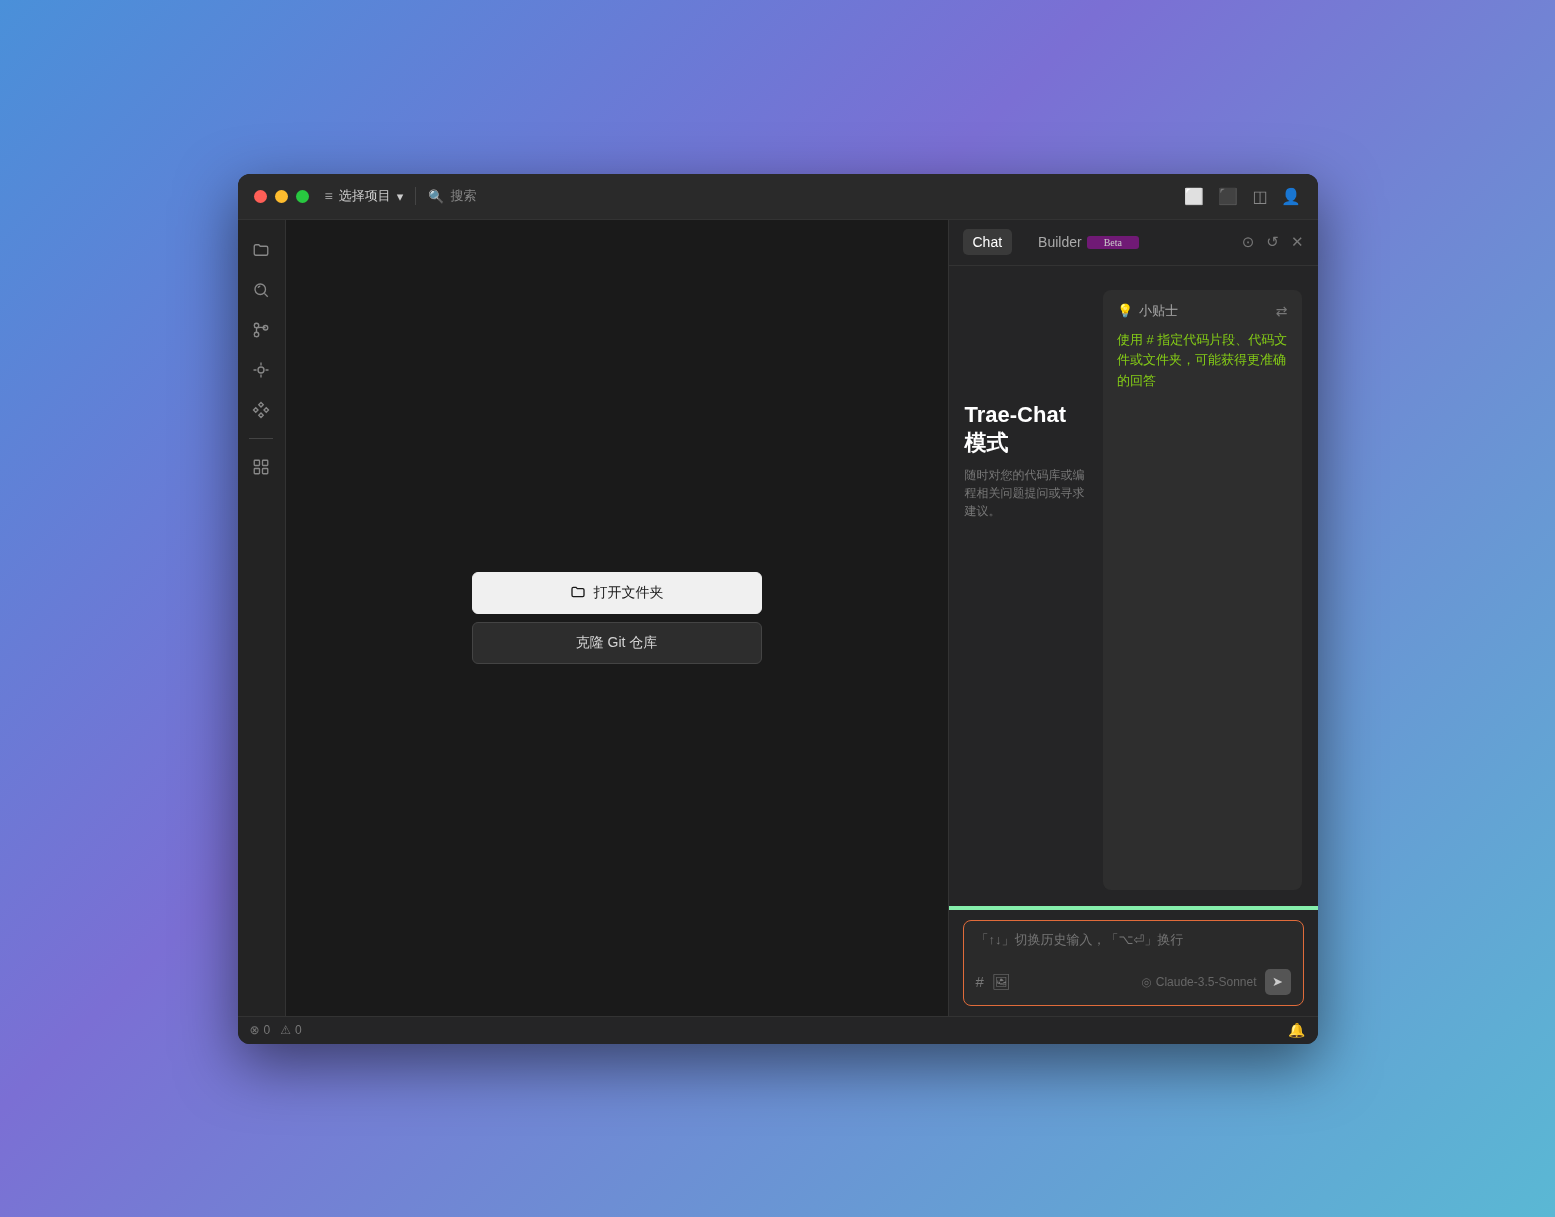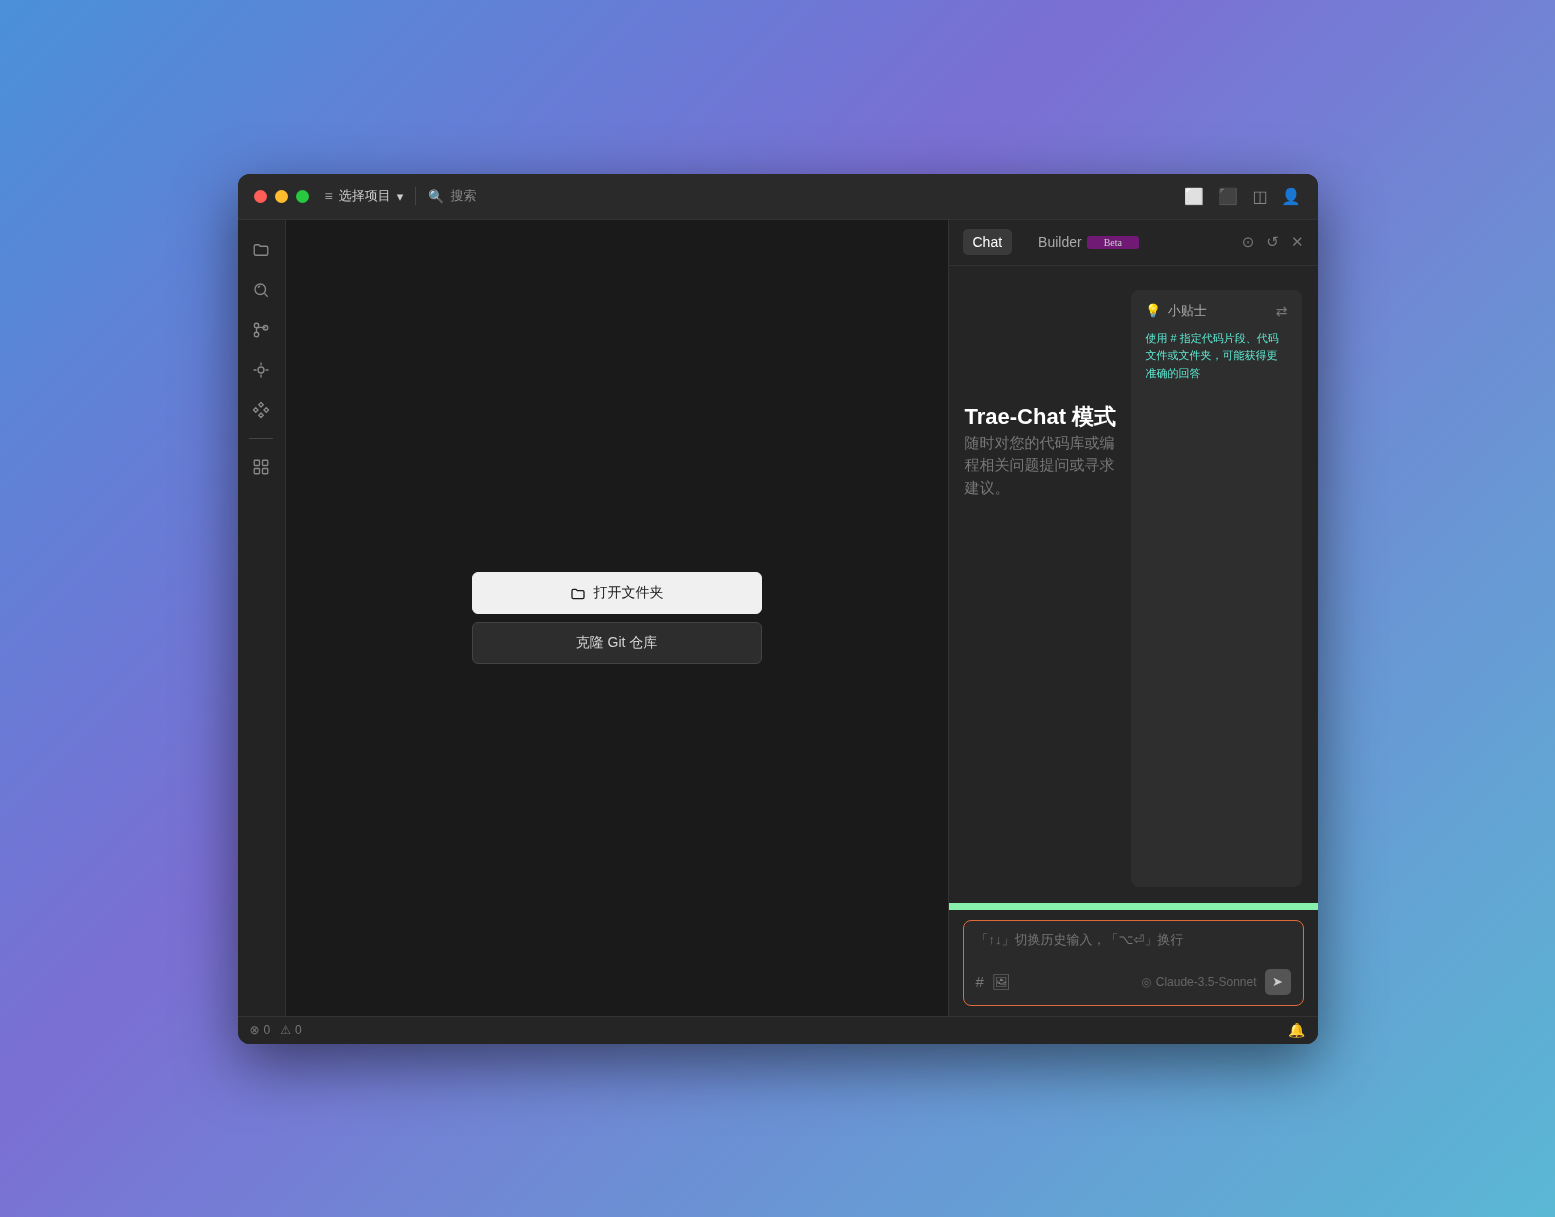--- a/index.html
+++ b/index.html
@@ -130,21 +130,21 @@
     .welcome-btn {
       padding: 11px 20px;
       border-radius: 6px;
       border: 1px solid #444;
       background: #2d2d2d;
       color: #d4d4d4;
       font-size: 14px;
       cursor: pointer;
       text-align: center;
       display: flex;
-      align-items: flex-end;
+      align-items: flex-start;
       justify-content: center;
       gap: 8px;
     }
     .welcome-btn:first-child {
       background: #f0f0f0;
       color: #1a1a1a;
       border-color: #f0f0f0;
     }
     .right-panel {
       width: 370px;
@@ -208,22 +208,23 @@
     .chat-mode-title {
       font-size: 22px;
       font-weight: 600;
       color: #e8e8e8;
       margin-top: 120px;
     }
     .chat-mode-title span {
       color: #fff;
     }
     .chat-mode-subtitle {
-      font-size: 15px;
+      font-size: 12px;
       color: #777;
+      margin-top: 8px;
       line-height: 1.5;
     }
     .tips-card {
       background: #2e2e2e;
       border-radius: 8px;
       padding: 12px 14px;
       margin-top: 8px;
     }
     .tips-header {
       display: flex;
@@ -237,27 +238,27 @@
       gap: 6px;
       font-size: 13px;
       color: #aaa;
     }
     .tips-shuffle {
       color: #777;
       font-size: 14px;
       cursor: pointer;
     }
     .tips-text {
-      font-size: 11px;
-      color: #5eead4;
+      font-size: 13px;
+      color: #84cc16;
       line-height: 1.6;
     }
     .panel-footer {
       padding: 10px 14px;
-      border-top: 7px solid #86efac;
+      border-top: 4px solid #86efac;
     }
     .chat-input-box {
       border: 1.5px solid #e06b3a;
       border-radius: 8px;
       background: #2a2a2a;
       padding: 10px 12px;
       min-height: 80px;
       display: flex;
       flex-direction: column;
       justify-content: space-between;

